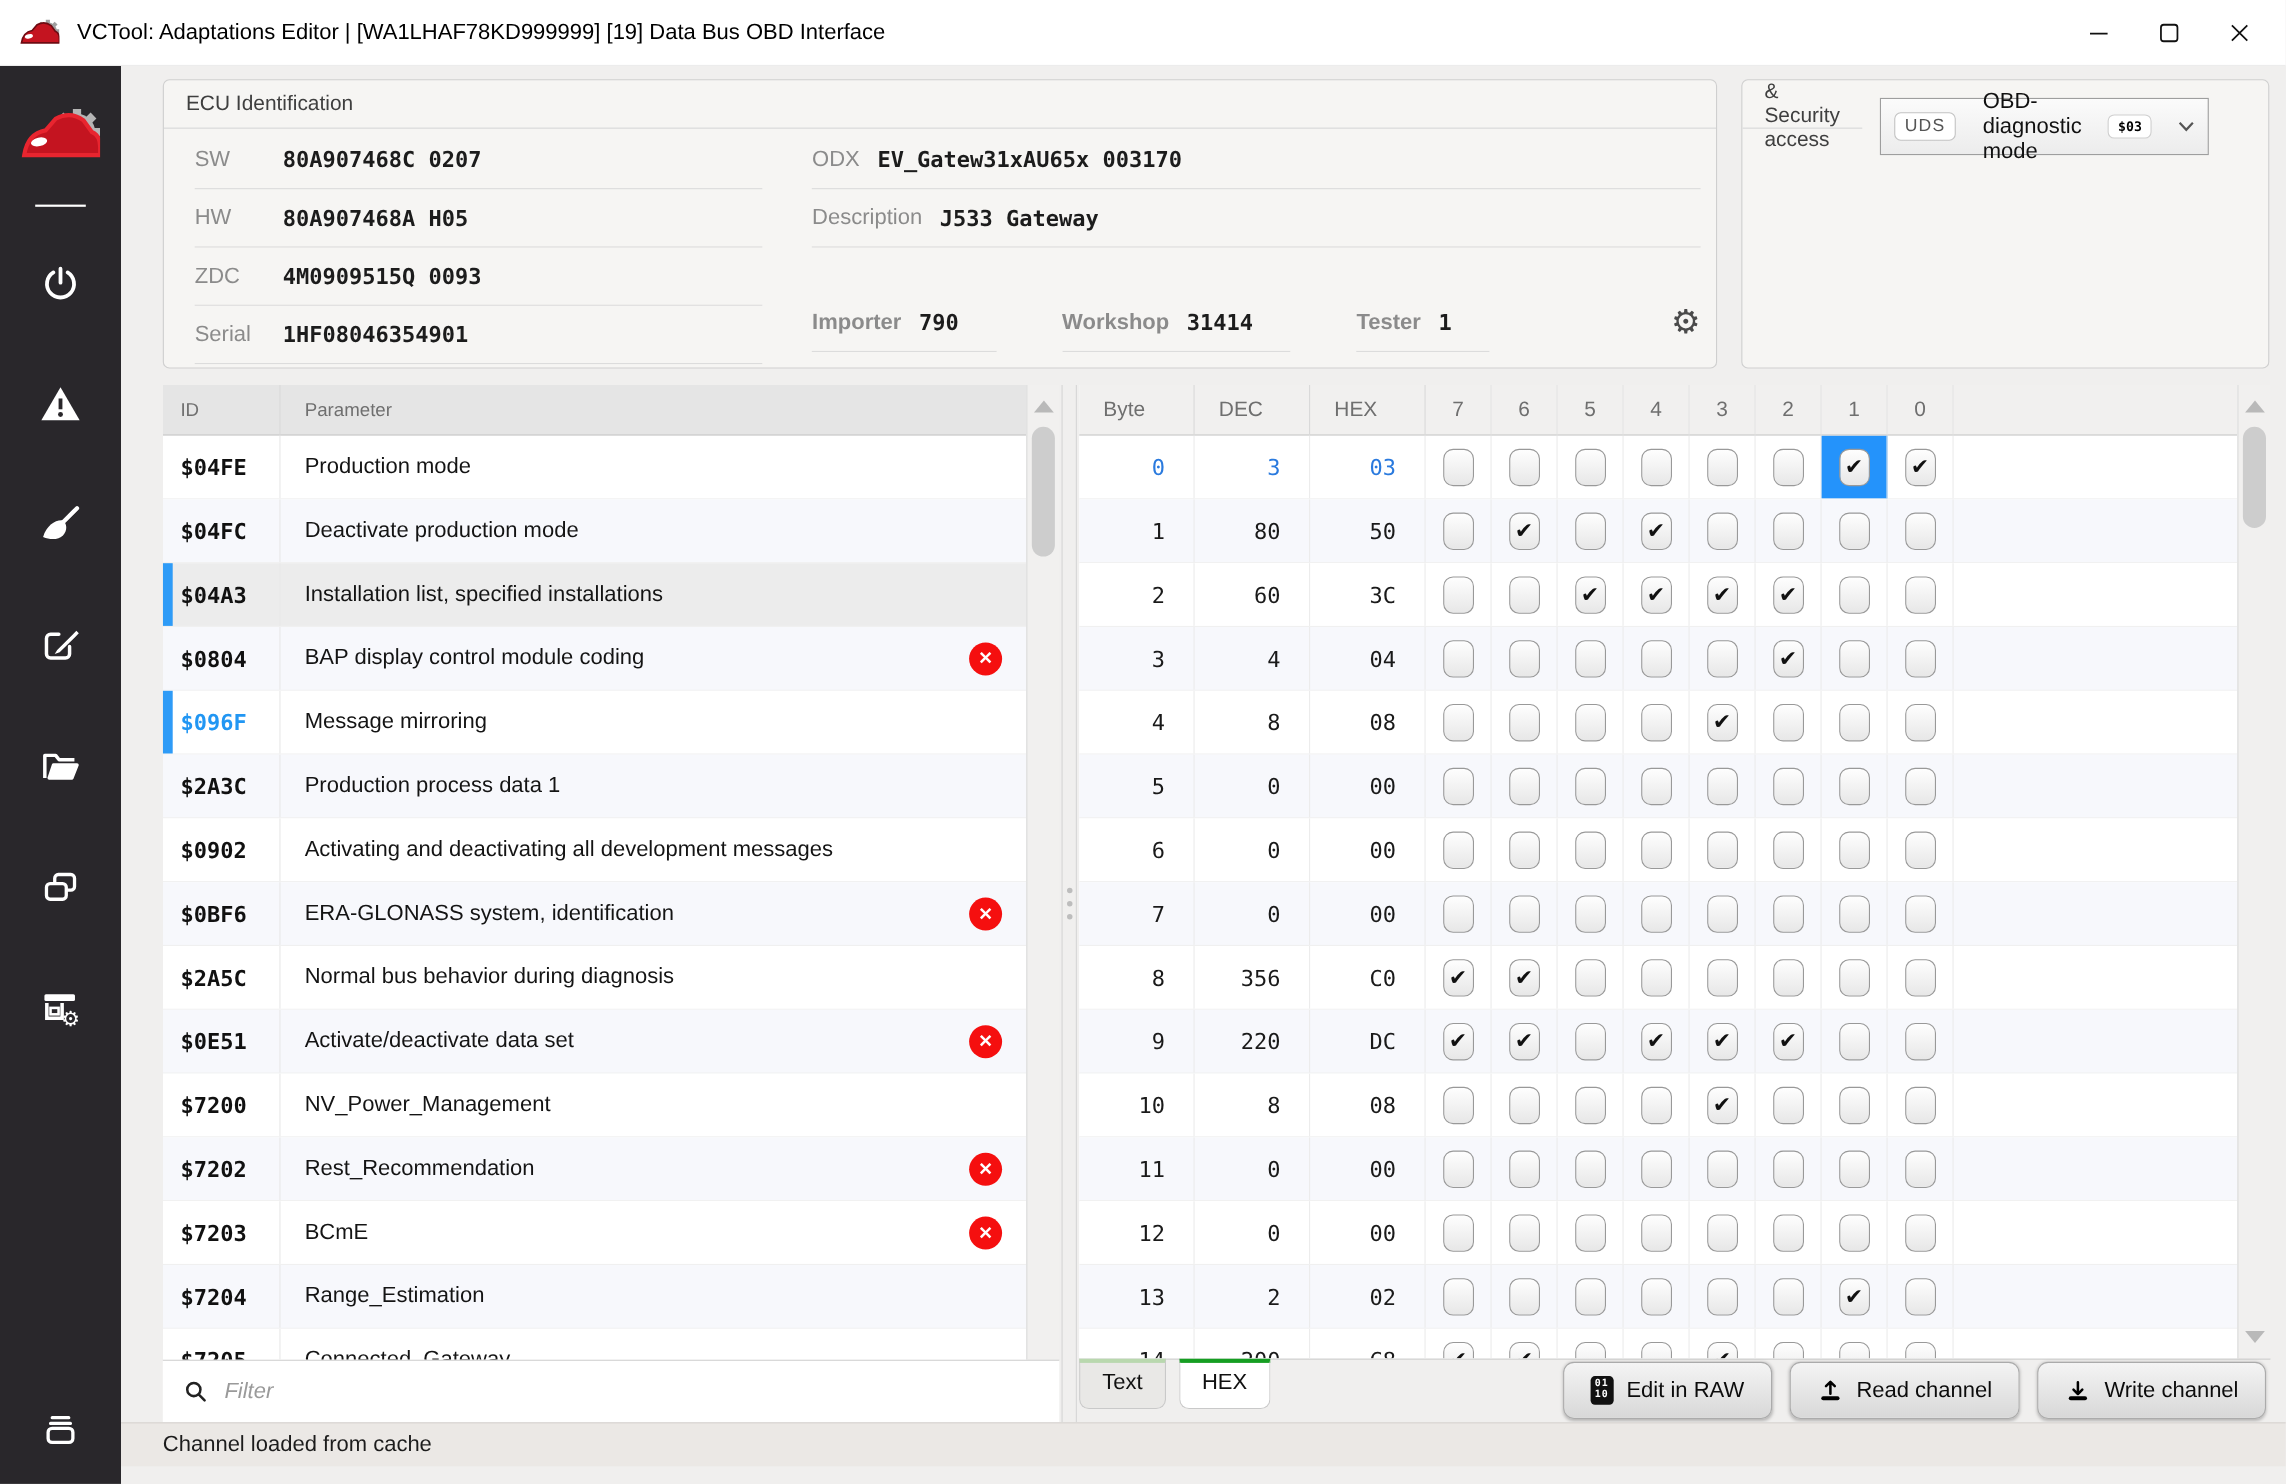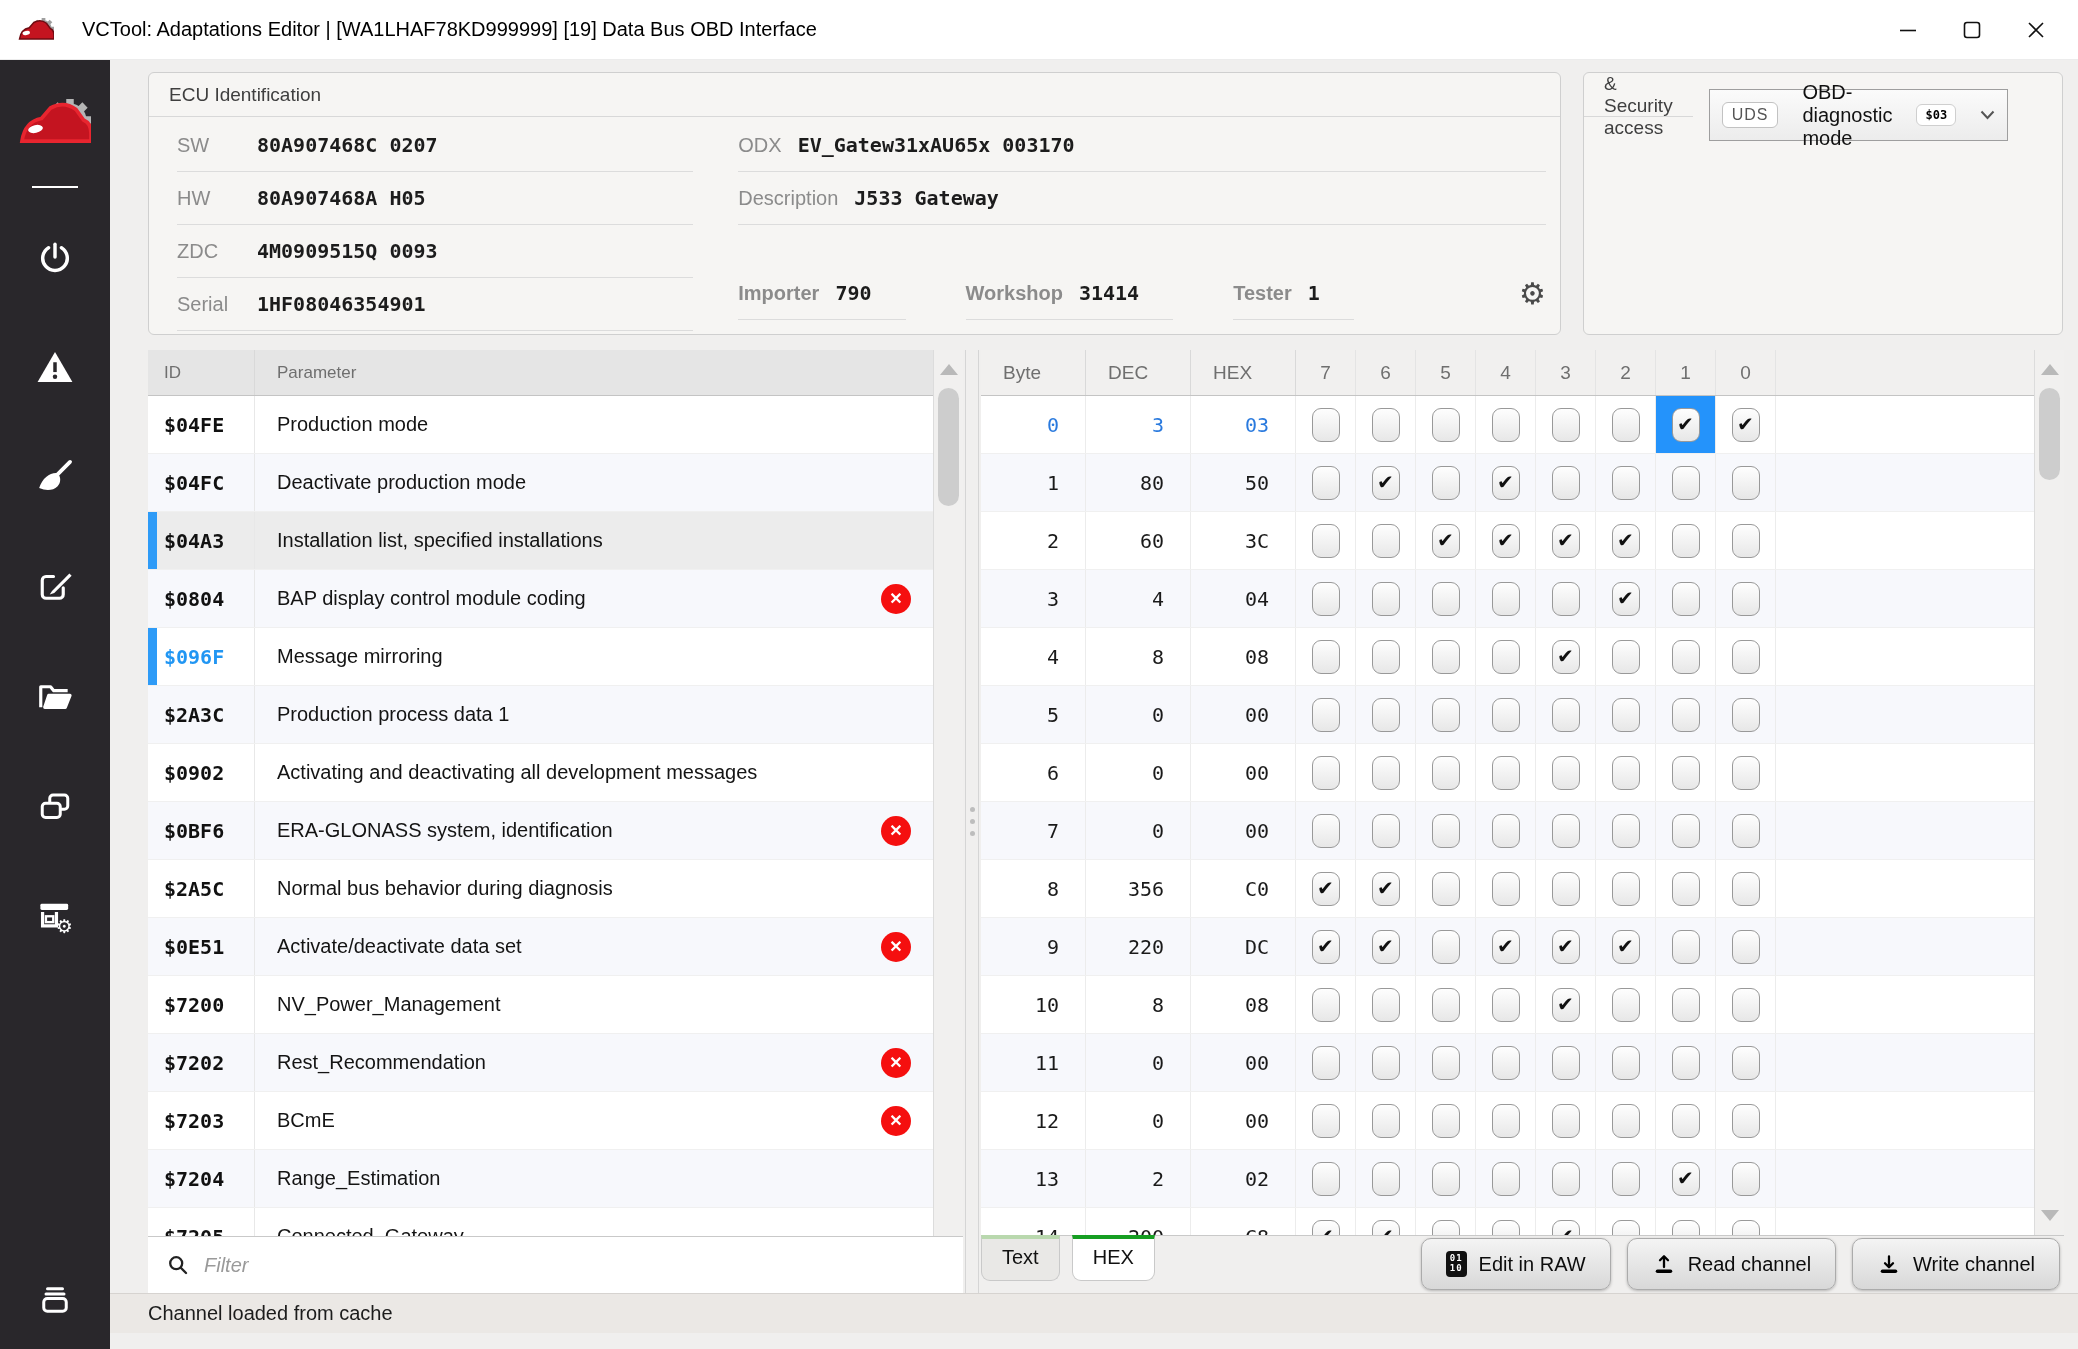--- a/index.html
+++ b/index.html
@@ -1,21 +1,21 @@
 <!DOCTYPE html>
 <html><head>
 <meta charset="utf-8">
 <style>
   * { margin:0; padding:0; box-sizing:border-box; }
   html,body { width:2078px; height:1349px; overflow:hidden; background:#f0efee;
     font-family:"Liberation Sans", sans-serif; }
 
   
   .titlebar { height:60px; background:#fff; display:flex; align-items:center;
-    padding-left:18px; gap:28px; border-bottom:1px solid #ececec; }
+    padding-left:18px; gap:16px; border-bottom:1px solid #ececec; }
   .titlebar .title { font-size:20px; color:#000; }
   .wincontrols { margin-left:auto; display:flex; height:100%; padding-right:10px; }
   .wbtn { width:64px; height:100%; display:flex; align-items:center; justify-content:center; }
 
   
   .appbody { display:flex; height:1289px; }
   .sidebar { width:110px; background:#29272b; display:flex; flex-direction:column;
     align-items:center; padding-top:32px; flex-shrink:0; }
   .sblogo { width:72px; height:62px; }
   .sbdiv { width:46px; height:2px; background:#fff; margin-top:32px; }

